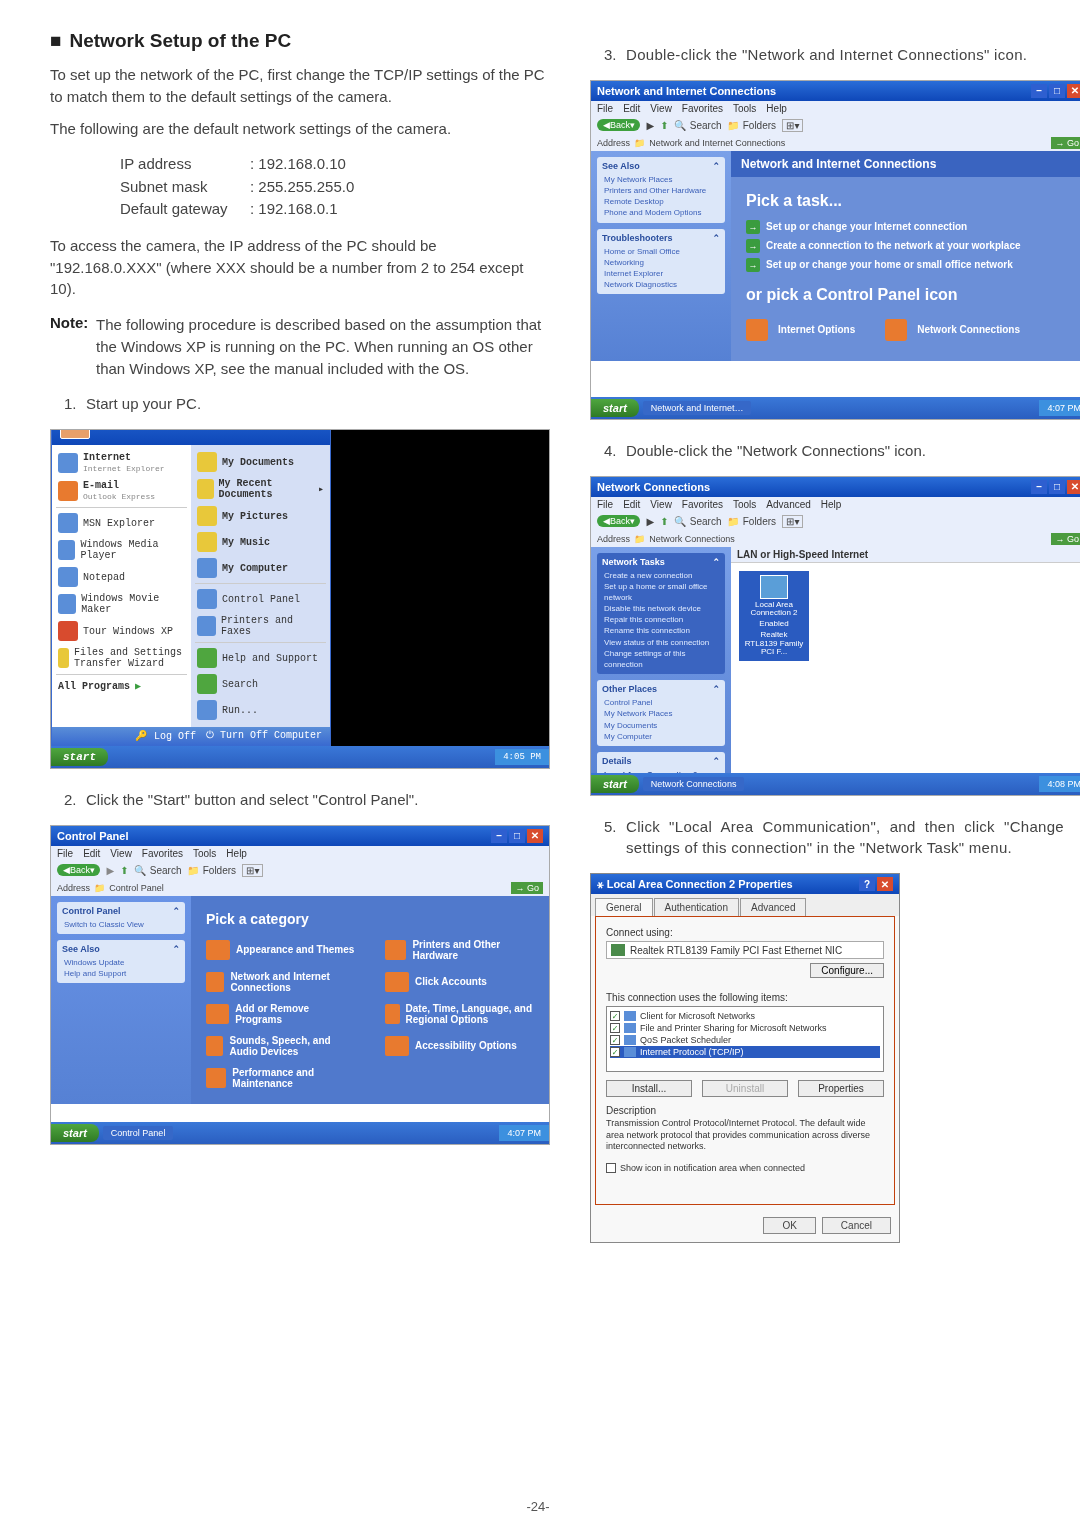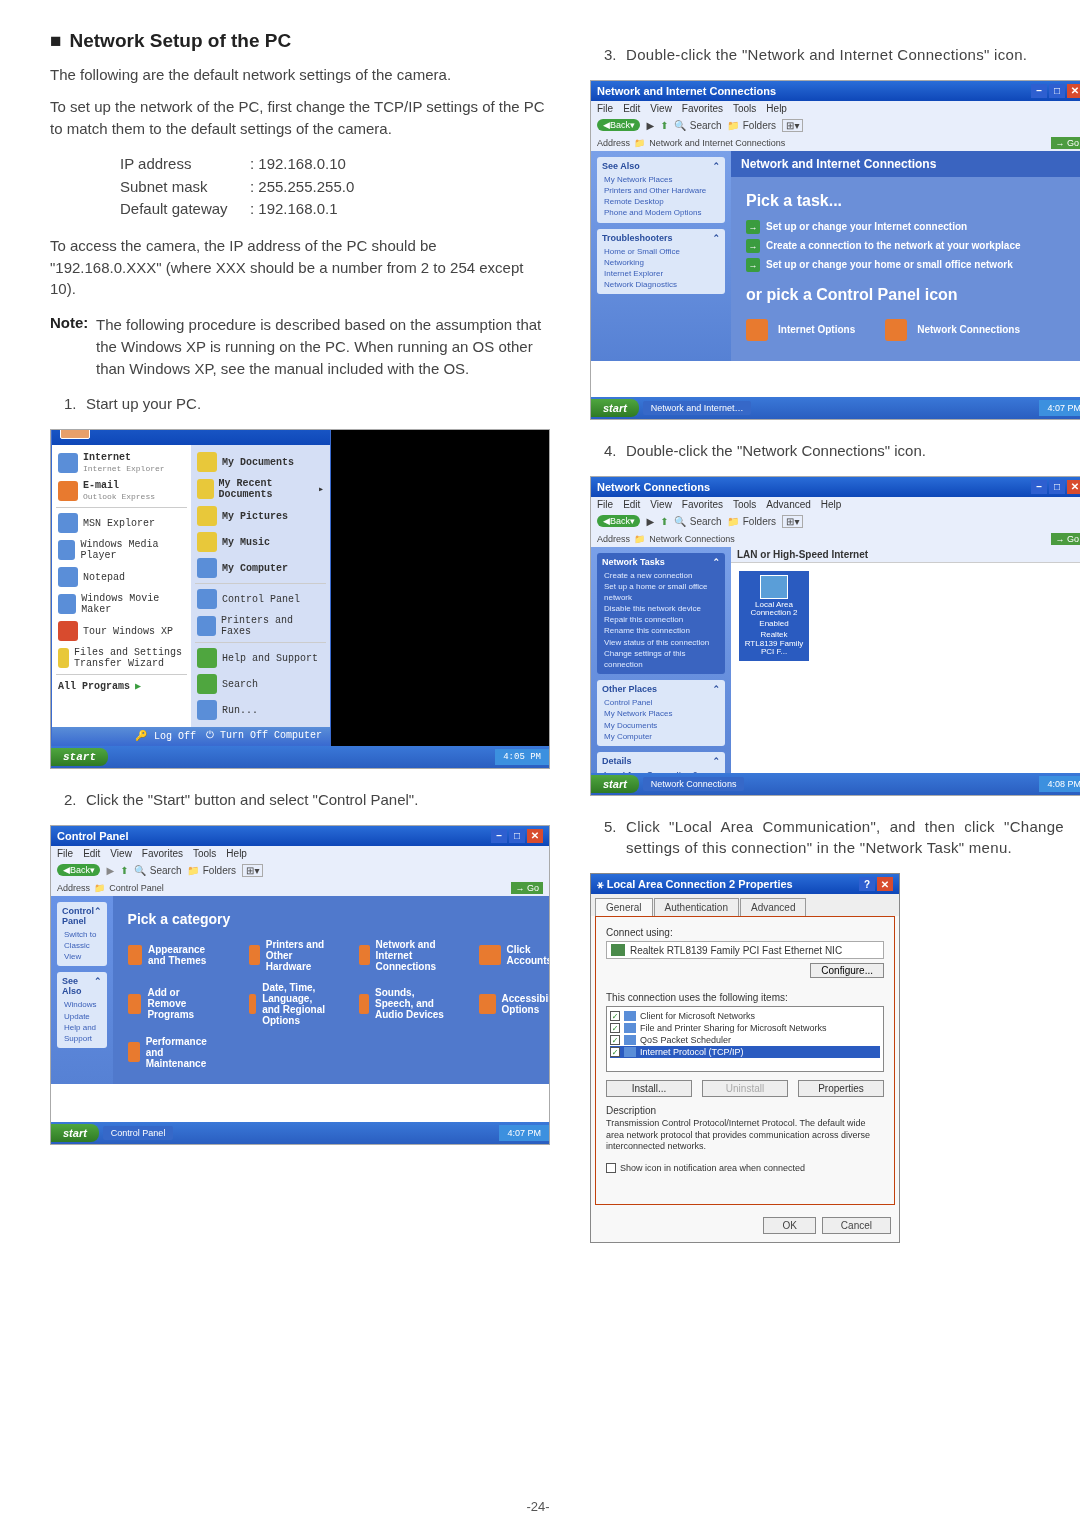--- a/index.html
+++ b/index.html
@@ -171,21 +171,21 @@
       display: inline-flex; align-items: center; justify-content: center;
       color: #fff; font-size: 9px;
     }
     .cp-icon { 
       width: 22px; height: 22px; 
       background: #e87a2f; 
       border-radius: 3px; 
       display: inline-block;
       margin-right: 4px;
     }
-    .cat-grid { display: grid; grid-template-columns: 1fr 1fr 1fr 1fr; gap: 10px 30px; }
+    .cat-grid { display: grid; grid-template-columns: 1fr 1fr; gap: 10px 30px; }
     .cat-item { display: flex; align-items: center; gap: 6px; font-size: 10px; font-weight: bold; }
     .cat-icon { width: 24px; height: 20px; background: #e87a2f; border-radius: 2px; }
     .taskbar {
       position: absolute;
       bottom: 0; left: 0; right: 0;
       height: 22px;
       background: linear-gradient(180deg, #3a78d8 0%, #2a5ec0 100%);
       display: flex;
       align-items: center;
     }
@@ -364,22 +364,22 @@
   </style>
 </head>
 <body>
 
 <div class="two-col">
 
   <div class="col">
     <h2>
         <span>Network Setup of the PC</span>
       </h2>
+    <p class="para">To set up the network of the PC, first change the TCP/IP settings of the PC to match them to the default settings of the camera.</p>
     <p class="para">The following are the default network settings of the camera.</p>
-    <p class="para">To set up the network of the PC, first change the TCP/IP settings of the PC to match them to the default settings of the camera.</p>
 
     <div class="settings-table">
       <div class="row">
         <span class="label">IP address</span>
         <span class="val">: 192.168.0.10</span>
       </div>
       <div class="row">
         <span class="label">Subnet mask</span>
         <span class="val">: 255.255.255.0</span>
       </div>

